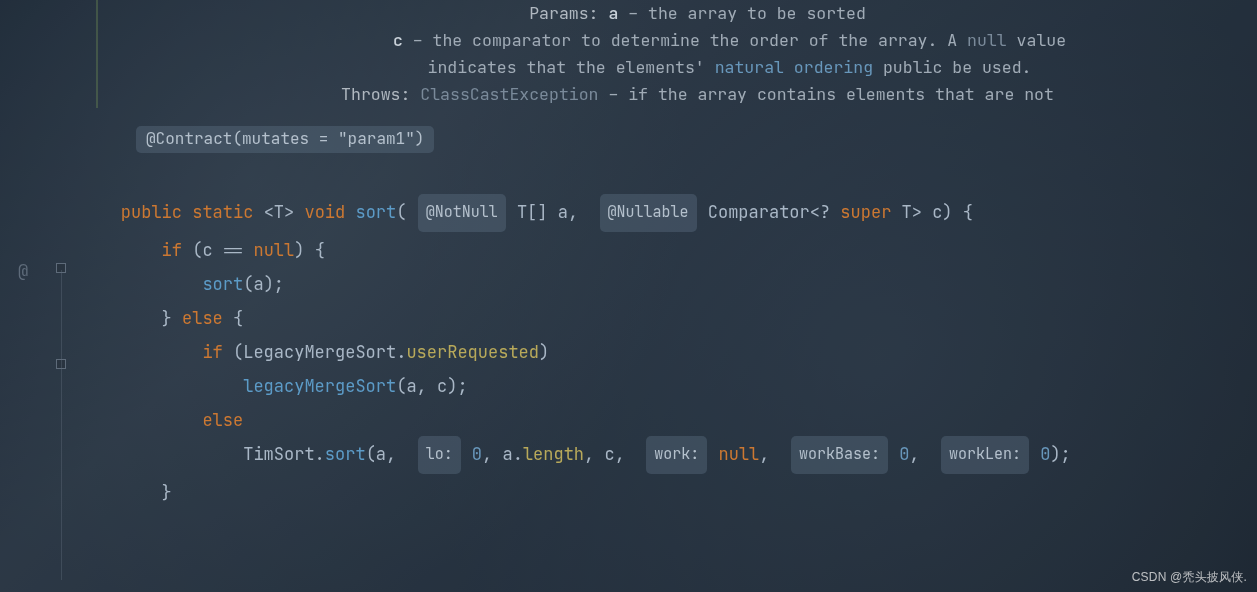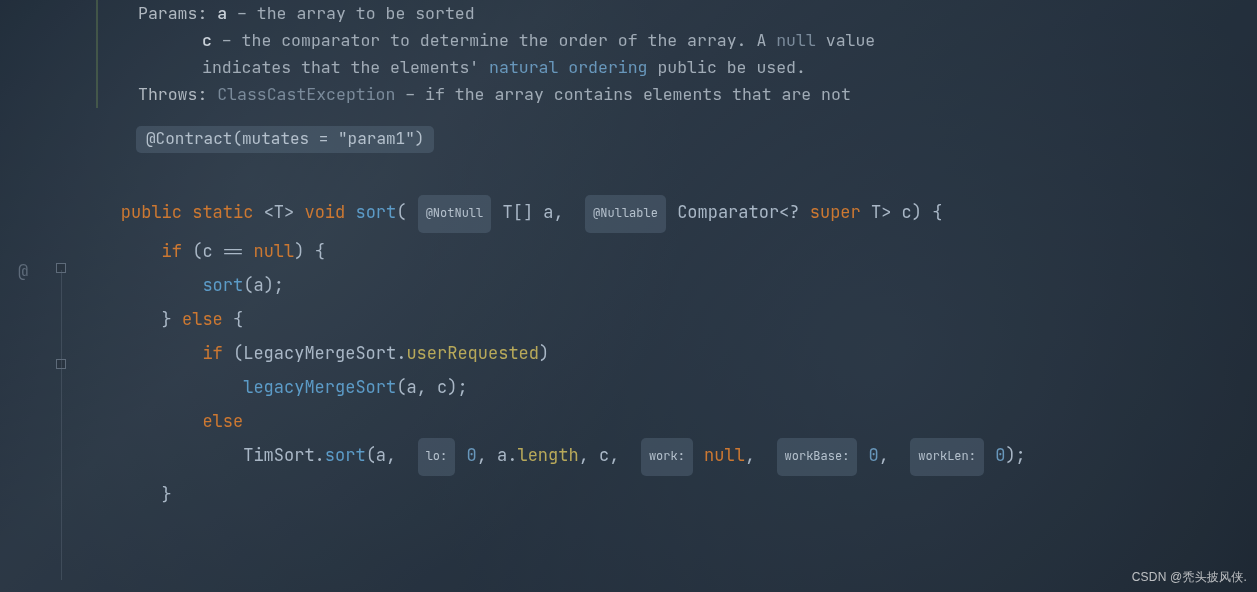--- a/index.html
+++ b/index.html
@@ -52,21 +52,21 @@
   }
   .doc-block {
     padding-top: 0px;
     border-left: 2px solid rgba(118,150,85,0.35);
     padding-left: 40px;
     margin-left: 16px;
     line-height: 27px;
     font-size: 16.5px;
     color: #a0abb6;
   }
-  .doc-row { white-space: nowrap; }
+  .doc-row { white-space: nowrap; text-align: center; }
   .doc-label { color: #b0b8c0; display: inline-block; }
   .doc-param-name { color: #c8d0d8; font-weight: 500; }
   .doc-link { color: #6897bb; }
   .doc-codeish { color: #7a8a9a; font-family: inherit; }
   .doc-em { font-style: italic; color: #b0b8c0; }
   .annot-line {
     margin-top: 18px;
     margin-left: 56px;
   }
   .annot-box {
@@ -89,21 +89,21 @@
   .method-decl { color: #5c9bc7; }
   .method-call { color: #5c9bc7; }
   .paren { color: #a9b7c6; }
   .field { color: #b8a95a; font-style: normal; }
   .num { color: #6897bb; }
   .hint-pill {
     background: rgba(100,120,140,0.35);
     border-radius: 5px;
     padding: 1px 8px 3px 8px;
     color: #b4c0cc;
-    font-size: 12px;
+    font-size: 15px;
     display: inline-block;
     margin: 0 1px;
     position: relative;
     top: -1px;
   }
   .watermark {
     position: absolute;
     right: 10px;
     bottom: 6px;
     color: rgba(240,240,240,0.75);

